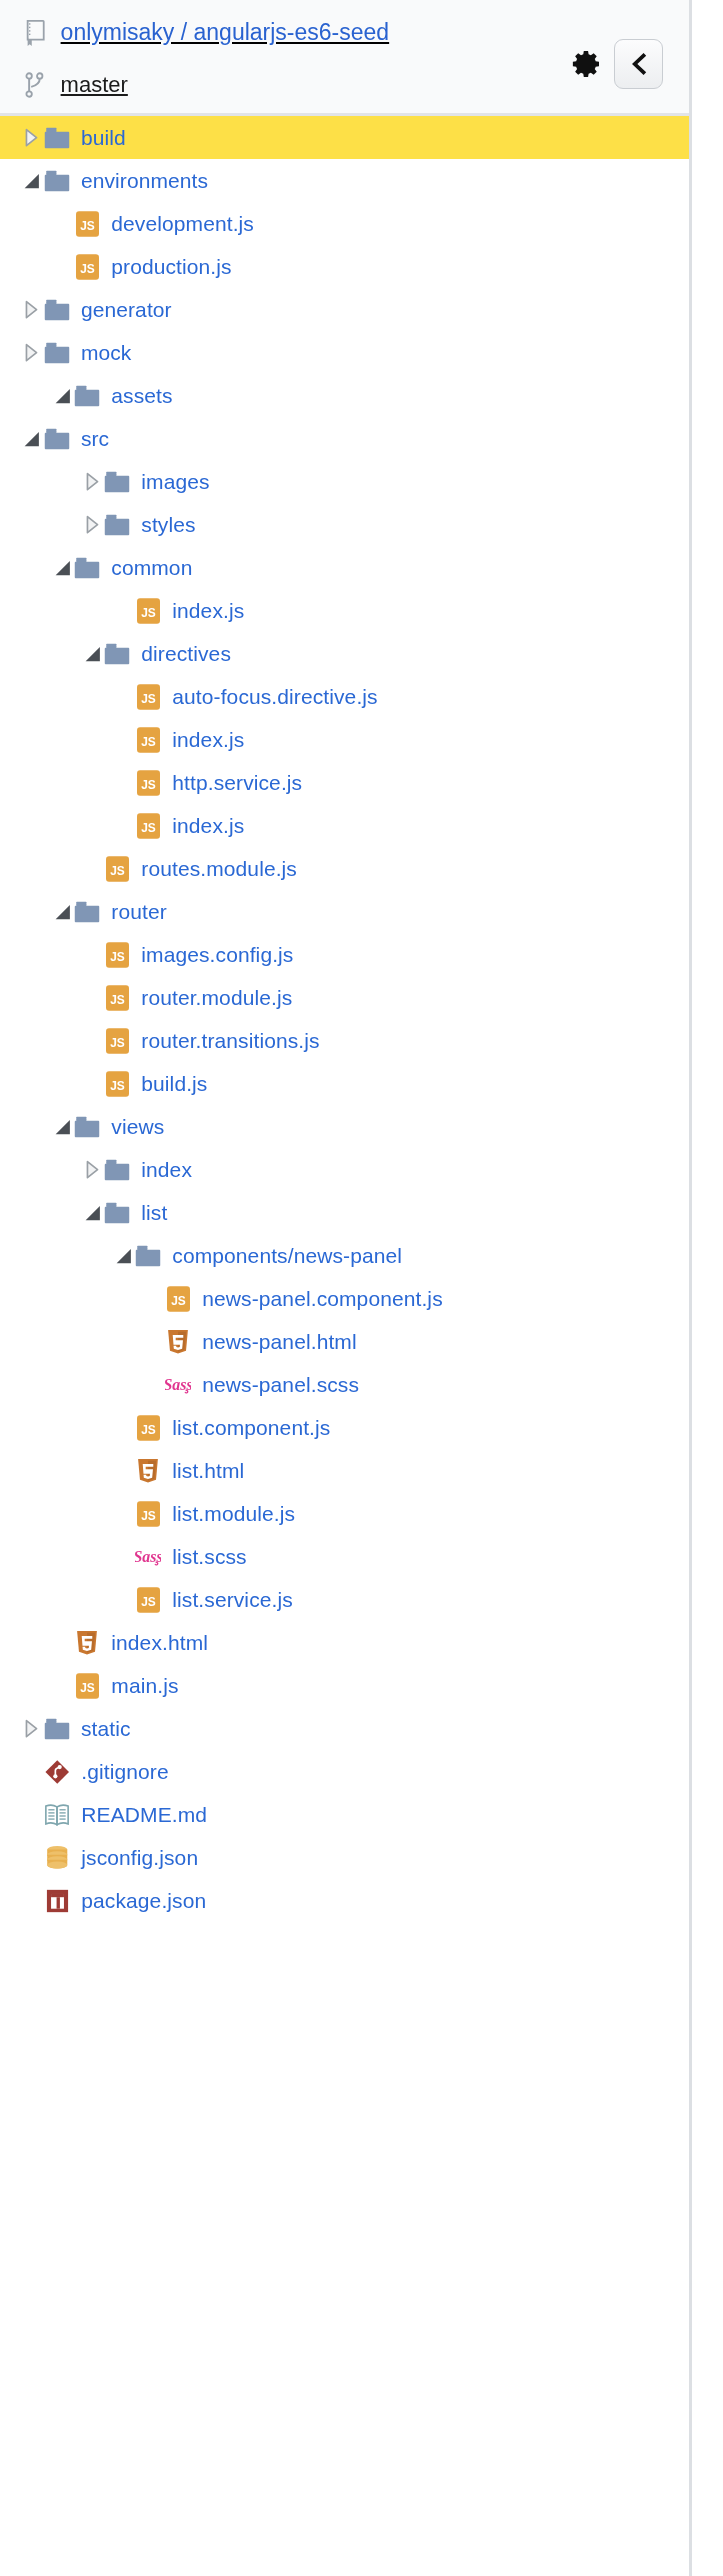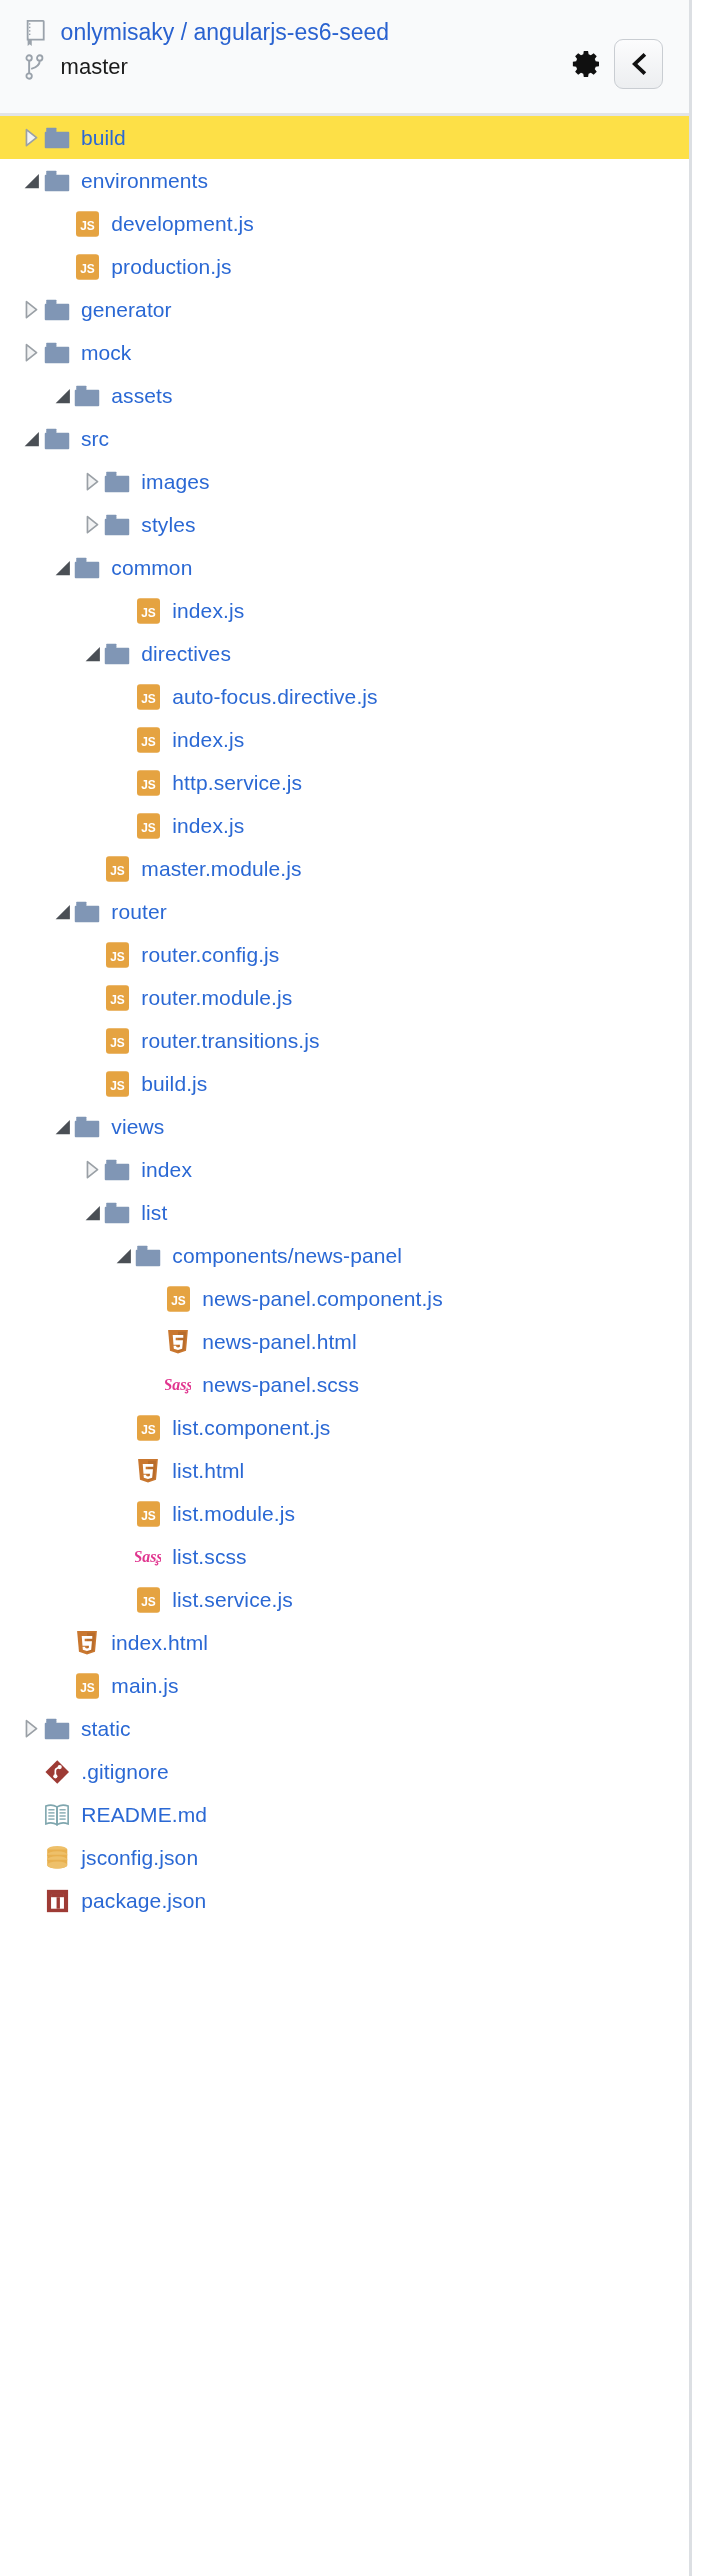--- a/index.html
+++ b/index.html
@@ -26,34 +26,34 @@
   }
   
   .header {
     position: relative;
     height: 116px;
     background: #f9fafb;
     border-bottom: 3.2px solid #e2e4e7;
     padding: 17px 0 0 24.5px;
   }
   .hdr-row { display: flex; align-items: center; }
-  .hdr-row.repo { margin-bottom: 5px; }
+  .hdr-row.repo { margin-bottom: 23px; text-decoration: underline; }
   .hdr-icon {
     width: 24.5px; height: 28px;
     flex: 0 0 24.5px;
     display: flex; align-items: center; justify-content: flex-start;
   }
   .hdr-text {
     font-size: 23px;
     line-height: 30px;
     white-space: nowrap;
     margin-left: 11.6px;
   }
   .hdr-text.link { color: #2962d0; }
-  .hdr-text.branch { color: #1b1b1b; font-size: 22px; }
+  .hdr-text.branch { color: #1b1b1b; font-size: 22px; text-decoration: underline; }
   .hdr-actions {
     position: absolute;
     right: 26px;
     top: 39px;
     display: flex;
     align-items: center;
     gap: 9px;
   }
   .gear-btn {
     width: 36px; height: 36px;
@@ -385,21 +385,21 @@
           <span class="label">index.js</span>
         </li>
         <li class="row">
           <span class="indent" style="width:103px"></span>
           <span class="ficon">
             <svg width="23" height="26" viewBox="0 0 20 22">
               <rect x="0" y="0" width="20" height="22" rx="2.6" fill="#e5a341"></rect>
               <text x="10" y="16.4" font-family="Liberation Sans, sans-serif" font-size="10.4" font-weight="bold" fill="#ffffff" text-anchor="middle">JS</text>
             </svg>
           </span>
-          <span class="label">master.module.js</span>
+          <span class="label">routes.module.js</span>
         </li>
         <li class="row">
           <span class="indent" style="width:51px"></span>
           <span class="twisty">
             <svg width="17" height="19.4" viewBox="0 0 13 15">
               <path d="M1.2 13.4 L12.2 13.4 L12.2 2.4 Z" fill="#4a4f55"></path>
             </svg>
           </span>
           <span class="ficon">
             <svg width="26" height="26" viewBox="0 0 16 17">
@@ -411,21 +411,21 @@
           <span class="label">router</span>
         </li>
         <li class="row">
           <span class="indent" style="width:103px"></span>
           <span class="ficon">
             <svg width="23" height="26" viewBox="0 0 20 22">
               <rect x="0" y="0" width="20" height="22" rx="2.6" fill="#e5a341"></rect>
               <text x="10" y="16.4" font-family="Liberation Sans, sans-serif" font-size="10.4" font-weight="bold" fill="#ffffff" text-anchor="middle">JS</text>
             </svg>
           </span>
-          <span class="label">router.config.js</span>
+          <span class="label">images.config.js</span>
         </li>
         <li class="row">
           <span class="indent" style="width:103px"></span>
           <span class="ficon">
             <svg width="23" height="26" viewBox="0 0 20 22">
               <rect x="0" y="0" width="20" height="22" rx="2.6" fill="#e5a341"></rect>
               <text x="10" y="16.4" font-family="Liberation Sans, sans-serif" font-size="10.4" font-weight="bold" fill="#ffffff" text-anchor="middle">JS</text>
             </svg>
           </span>
           <span class="label">router.module.js</span>

